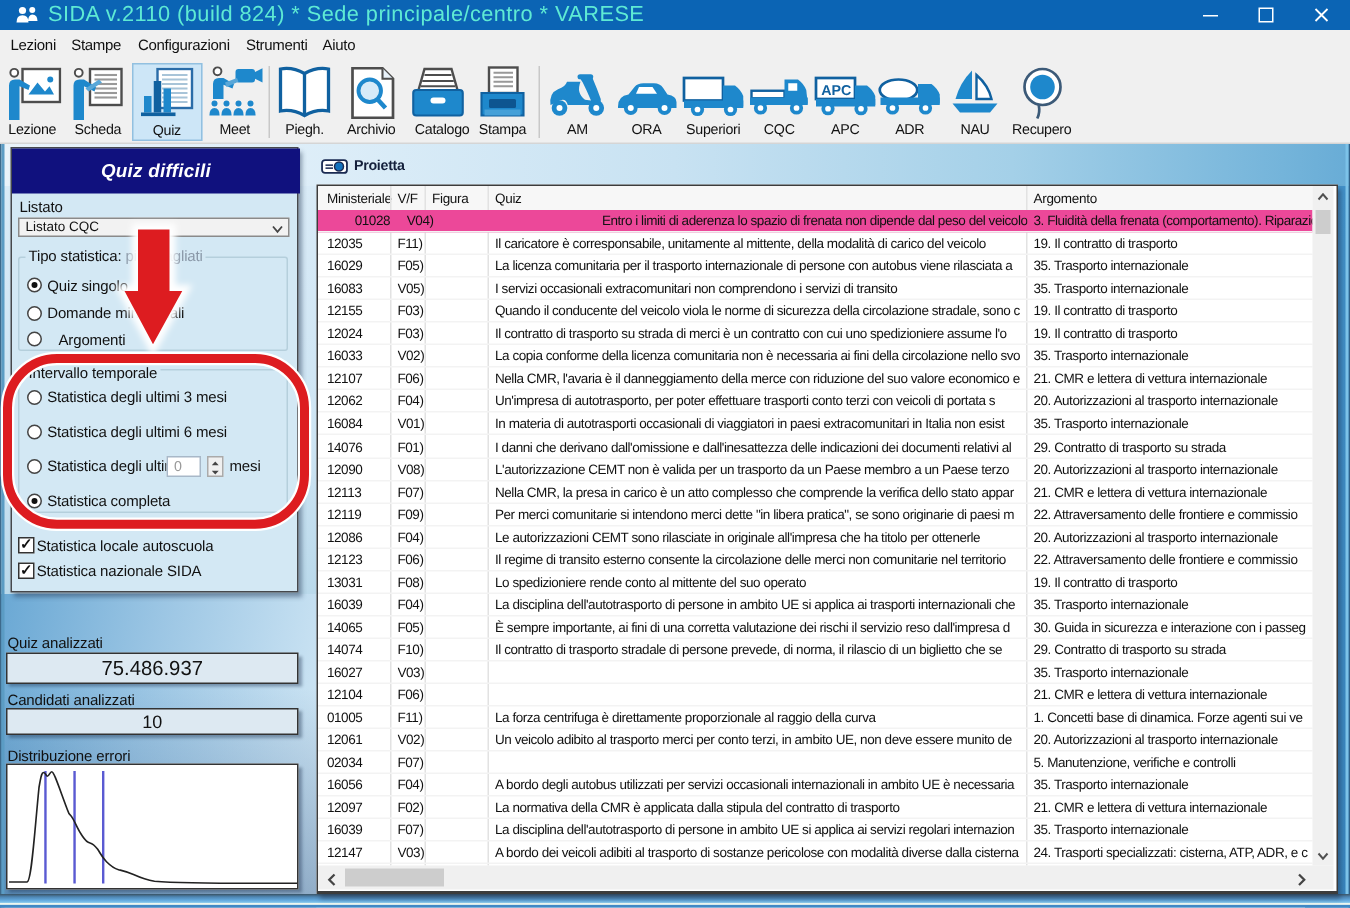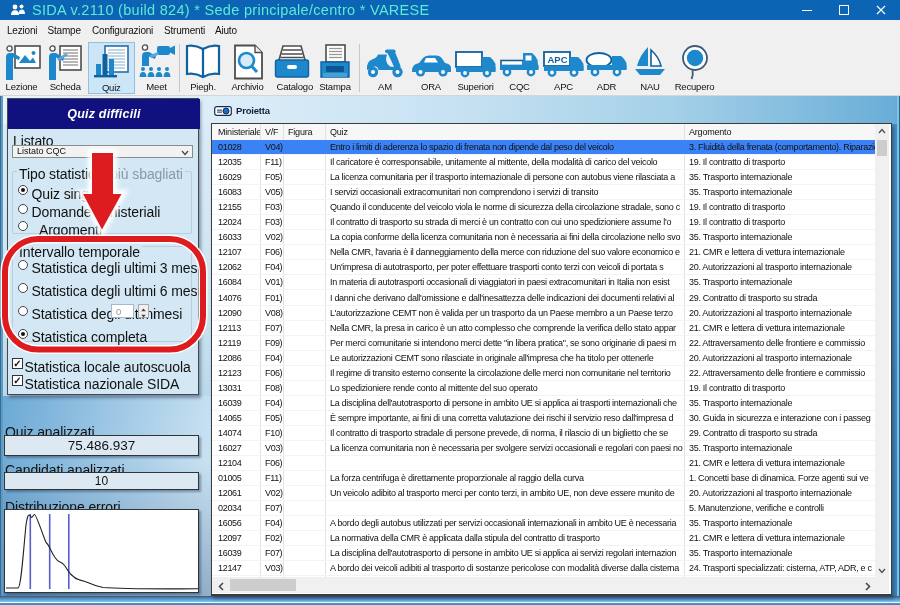--- a/index.html
+++ b/index.html
@@ -19,33 +19,33 @@
 .tblabel { font-size:9.5px; letter-spacing:-0.2px; color:#111; margin-top:1px; }
 .tbsel { background:#cde6f7; border:1px solid #92c0e0; }
 .tbsep { position:absolute; top:4px; width:1px; height:48px; background:#c8c8c8; }
 
 #client { position:absolute; left:0; top:96px; width:900px; height:509px; background:#bcd8ec; }
 #client > .inner { position:absolute; left:0; top:0; width:100%; height:100%; }
 
 #sideblock { position:absolute; left:7px; top:2px; width:192px; height:297px; border:1px solid #46484c; background:#d3e8f4; box-shadow:2px 3px 3px rgba(30,50,80,0.45); }
 #sideheader { position:absolute; left:0; top:0; width:192px; height:30px; background:#10117e; color:#fff; text-align:center; font-size:12.5px; font-weight:bold; font-style:italic; line-height:30px; letter-spacing:0.2px; }
 #sidepanel { position:absolute; left:7px; top:33px; width:192px; height:266px; }
-.slabel { position:absolute; font-size:14px; letter-spacing:-0.1px; color:#111; white-space:nowrap; }
+.slabel { position:absolute; font-size:10px; letter-spacing:-0.1px; color:#111; white-space:nowrap; }
 .groupbox { position:absolute; border:1px solid #b5cfdc; border-radius:2px; }
 .radio { position:absolute; width:10px; height:10px; border:1px solid #444; border-radius:50%; background:#fff; }
 .radio.sel::after { content:""; position:absolute; left:2px; top:2px; width:4px; height:4px; border-radius:50%; background:#111; }
 .check { position:absolute; width:11px; height:11px; border:1px solid #333; background:#fff; font-size:10px; line-height:10px; text-align:center; color:#111; font-weight:bold; }
 .statbox { position:absolute; left:4px; width:195px; background:#dde9f2; border:1.5px solid #333; box-shadow:2px 2px 2px rgba(25,45,75,0.4); text-align:center; color:#111; }
 
 #grid { position:absolute; left:211px; top:27px; width:681px; height:472.5px; background:#fff; border:1.5px solid #3c3c3c; border-bottom-width:2.5px; box-shadow:2px 3px 3px rgba(30,50,80,0.45); }
 .gh { position:absolute; top:0; height:16px; font-size:9px; letter-spacing:-0.2px; color:#111; line-height:17px; background:#f7f7f7; }
 .colline { position:absolute; top:0; width:1px; background:#e2e2e2; }
 .row { position:absolute; left:0; width:663px; height:15px; font-size:9px; letter-spacing:-0.3px; color:#111; line-height:14.6px; white-space:nowrap; border-bottom:1px solid #f3f3f3; }
 .row > span { position:absolute; overflow:hidden; }
-.rsel { background:#3b82f6; }
+.rsel { background:#ec4899;text-align:right; }
 .c1 { left:6px; width:42px; }
 .c2 { left:53px; width:24px; }
 .c4 { left:118px; width:355px; }
 .c5 { left:477px; width:186px; }
 
 .sb { position:absolute; background:#f0f0f0; }
 .sbthumb { position:absolute; background:#cdcdcd; }
 .sbarrow { position:absolute; color:#505050; text-align:center; } .sbarrow svg { display:block; }
 </style>
 </head>
@@ -484,21 +484,20 @@
         </div>
         <div class="row" style="top:301.95px">
           <span class="c1">14074</span>
           <span class="c2">F10)</span>
           <span class="c4">Il contratto di trasporto stradale di persone prevede, di norma, il rilascio di un biglietto che se</span>
           <span class="c5">29. Contratto di trasporto su strada</span>
         </div>
         <div class="row" style="top:317px">
           <span class="c1">16027</span>
           <span class="c2">V03)</span>
-          <span class="c4">La licenza comunitaria non è necessaria per svolgere servizi occasionali e regolari con paesi no</span>
           <span class="c5">35. Trasporto internazionale</span>
         </div>
         <div class="row" style="top:332.05px">
           <span class="c1">12104</span>
           <span class="c2">F06)</span>
           <span class="c5">21. CMR e lettera di vettura internazionale</span>
         </div>
         <div class="row" style="top:347.1px">
           <span class="c1">01005</span>
           <span class="c2">F11)</span>

